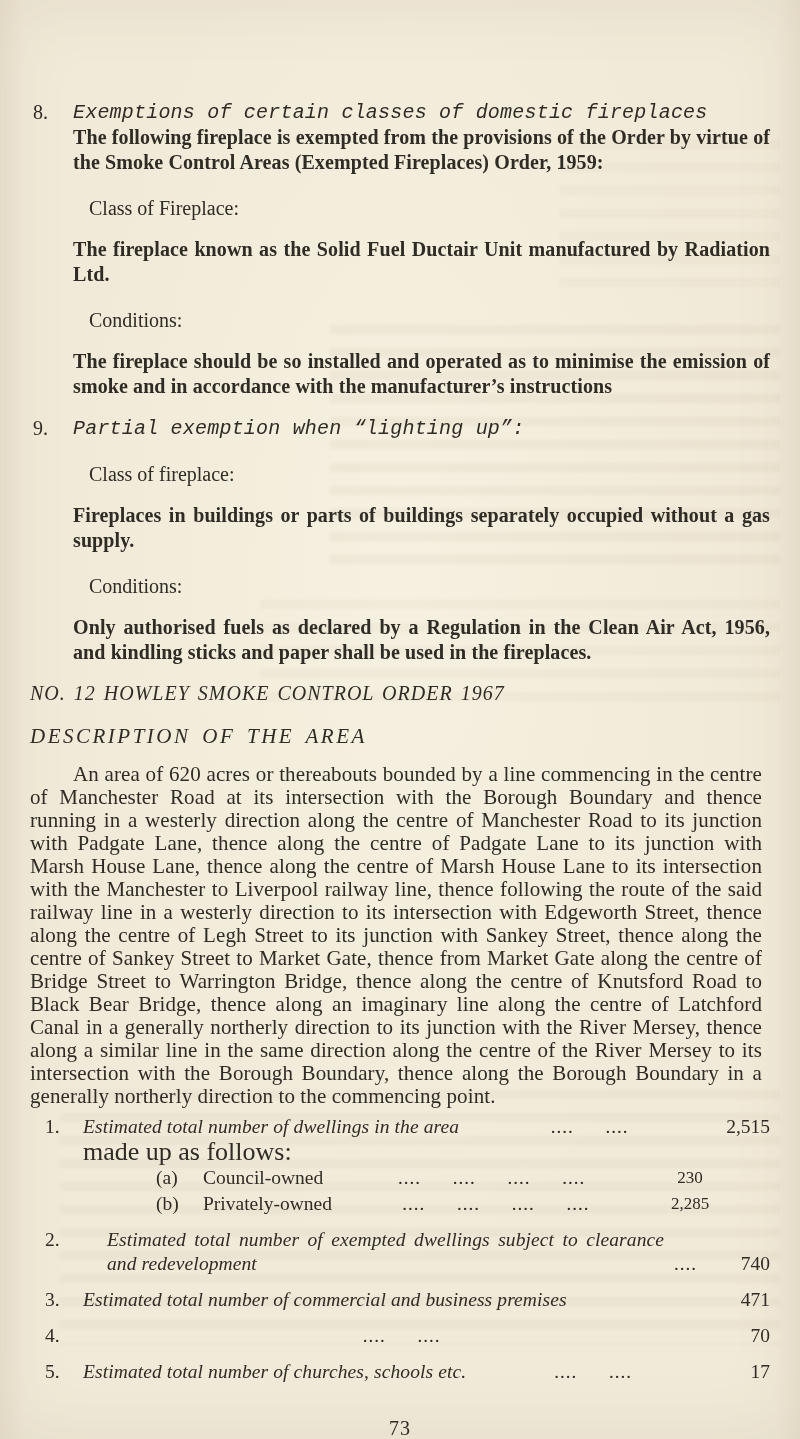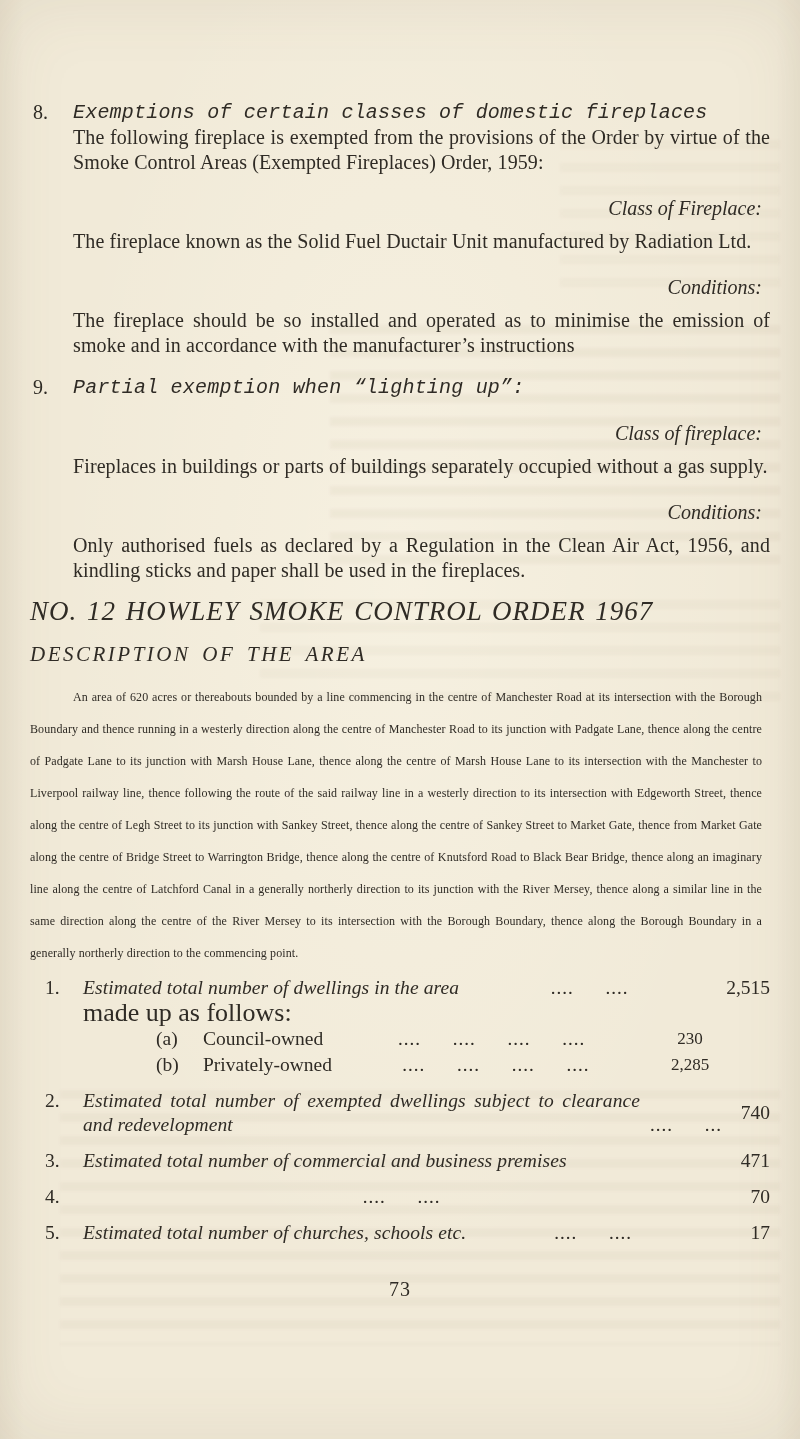--- a/index.html
+++ b/index.html
@@ -45,60 +45,60 @@
   .sec-num{
     position:absolute;left:3px;top:0;
     font-size:20px;line-height:25px;
   }
   .sec-title{
     font-style:italic;font-size:20px;line-height:25px;
     display:block;letter-spacing:.2px;font-family:Liberation Mono, monospace;
   }
   .sec-intro,.blk-body{
     margin:0;font-size:20px;line-height:25px;
-    text-align:justify;letter-spacing:.1px;
+    text-align:justify;letter-spacing:.1px;font-weight:bold;
   }
   .blk{margin-top:21px;}
   .blk-label{
-    margin:8px;font-style:italic;font-size:20px;line-height:25px;text-align:right;
+    margin:16px;font-size:20px;line-height:25px;
   }
   .sec9{margin-top:17px;}
 
   
   .order-title{
     margin:15px 0 4px 0;
-    font-style:italic;font-size:27px;line-height:26px;
+    font-style:italic;font-size:20px;line-height:26px;
     letter-spacing:1px;word-spacing:2px;
   }
   .area-heading{
     margin:17px 0 9px 0;
     font-style:italic;font-size:21px;line-height:26px;
     letter-spacing:2.5px;word-spacing:4px;
   }
   .area-para{
     margin:14px 8px 0 0;
-    font-size:12px;line-height:32px;
+    font-size:21px;line-height:23px;
     text-align:justify;text-indent:43px;
     letter-spacing:.1px;
   }
 
   
   .stats{margin-top:7px;}
   .stat{position:relative;padding-left:53px;margin-top:12px;}
   .stat:first-child{margin-top:0;}
   .stat-num{
     position:absolute;left:15px;top:0;
     font-size:19.5px;line-height:24px;
   }
-  .stat-row{display:flex;align-items:center;}
+  .stat-row{display:flex;align-items:flex-end;}
   .stat-label{
     font-style:italic;font-size:19.5px;line-height:24px;
     max-width:600px;text-align:justify;letter-spacing:.1px;
   }
-  .stat-label.narrow{max-width:557px;}
+  .stat-label.narrow{max-width:557px;margin-left:24px;}
   .dots{
     flex:1;align-self:flex-end;
     font-size:19px;line-height:24px;
     text-align:center;white-space:nowrap;overflow:hidden;
     word-spacing:26px;letter-spacing:1px;
     padding:0 10px;min-width:10px;
   }
   .stat-value{
     font-size:19.5px;line-height:24px;
     min-width:50px;text-align:right;

